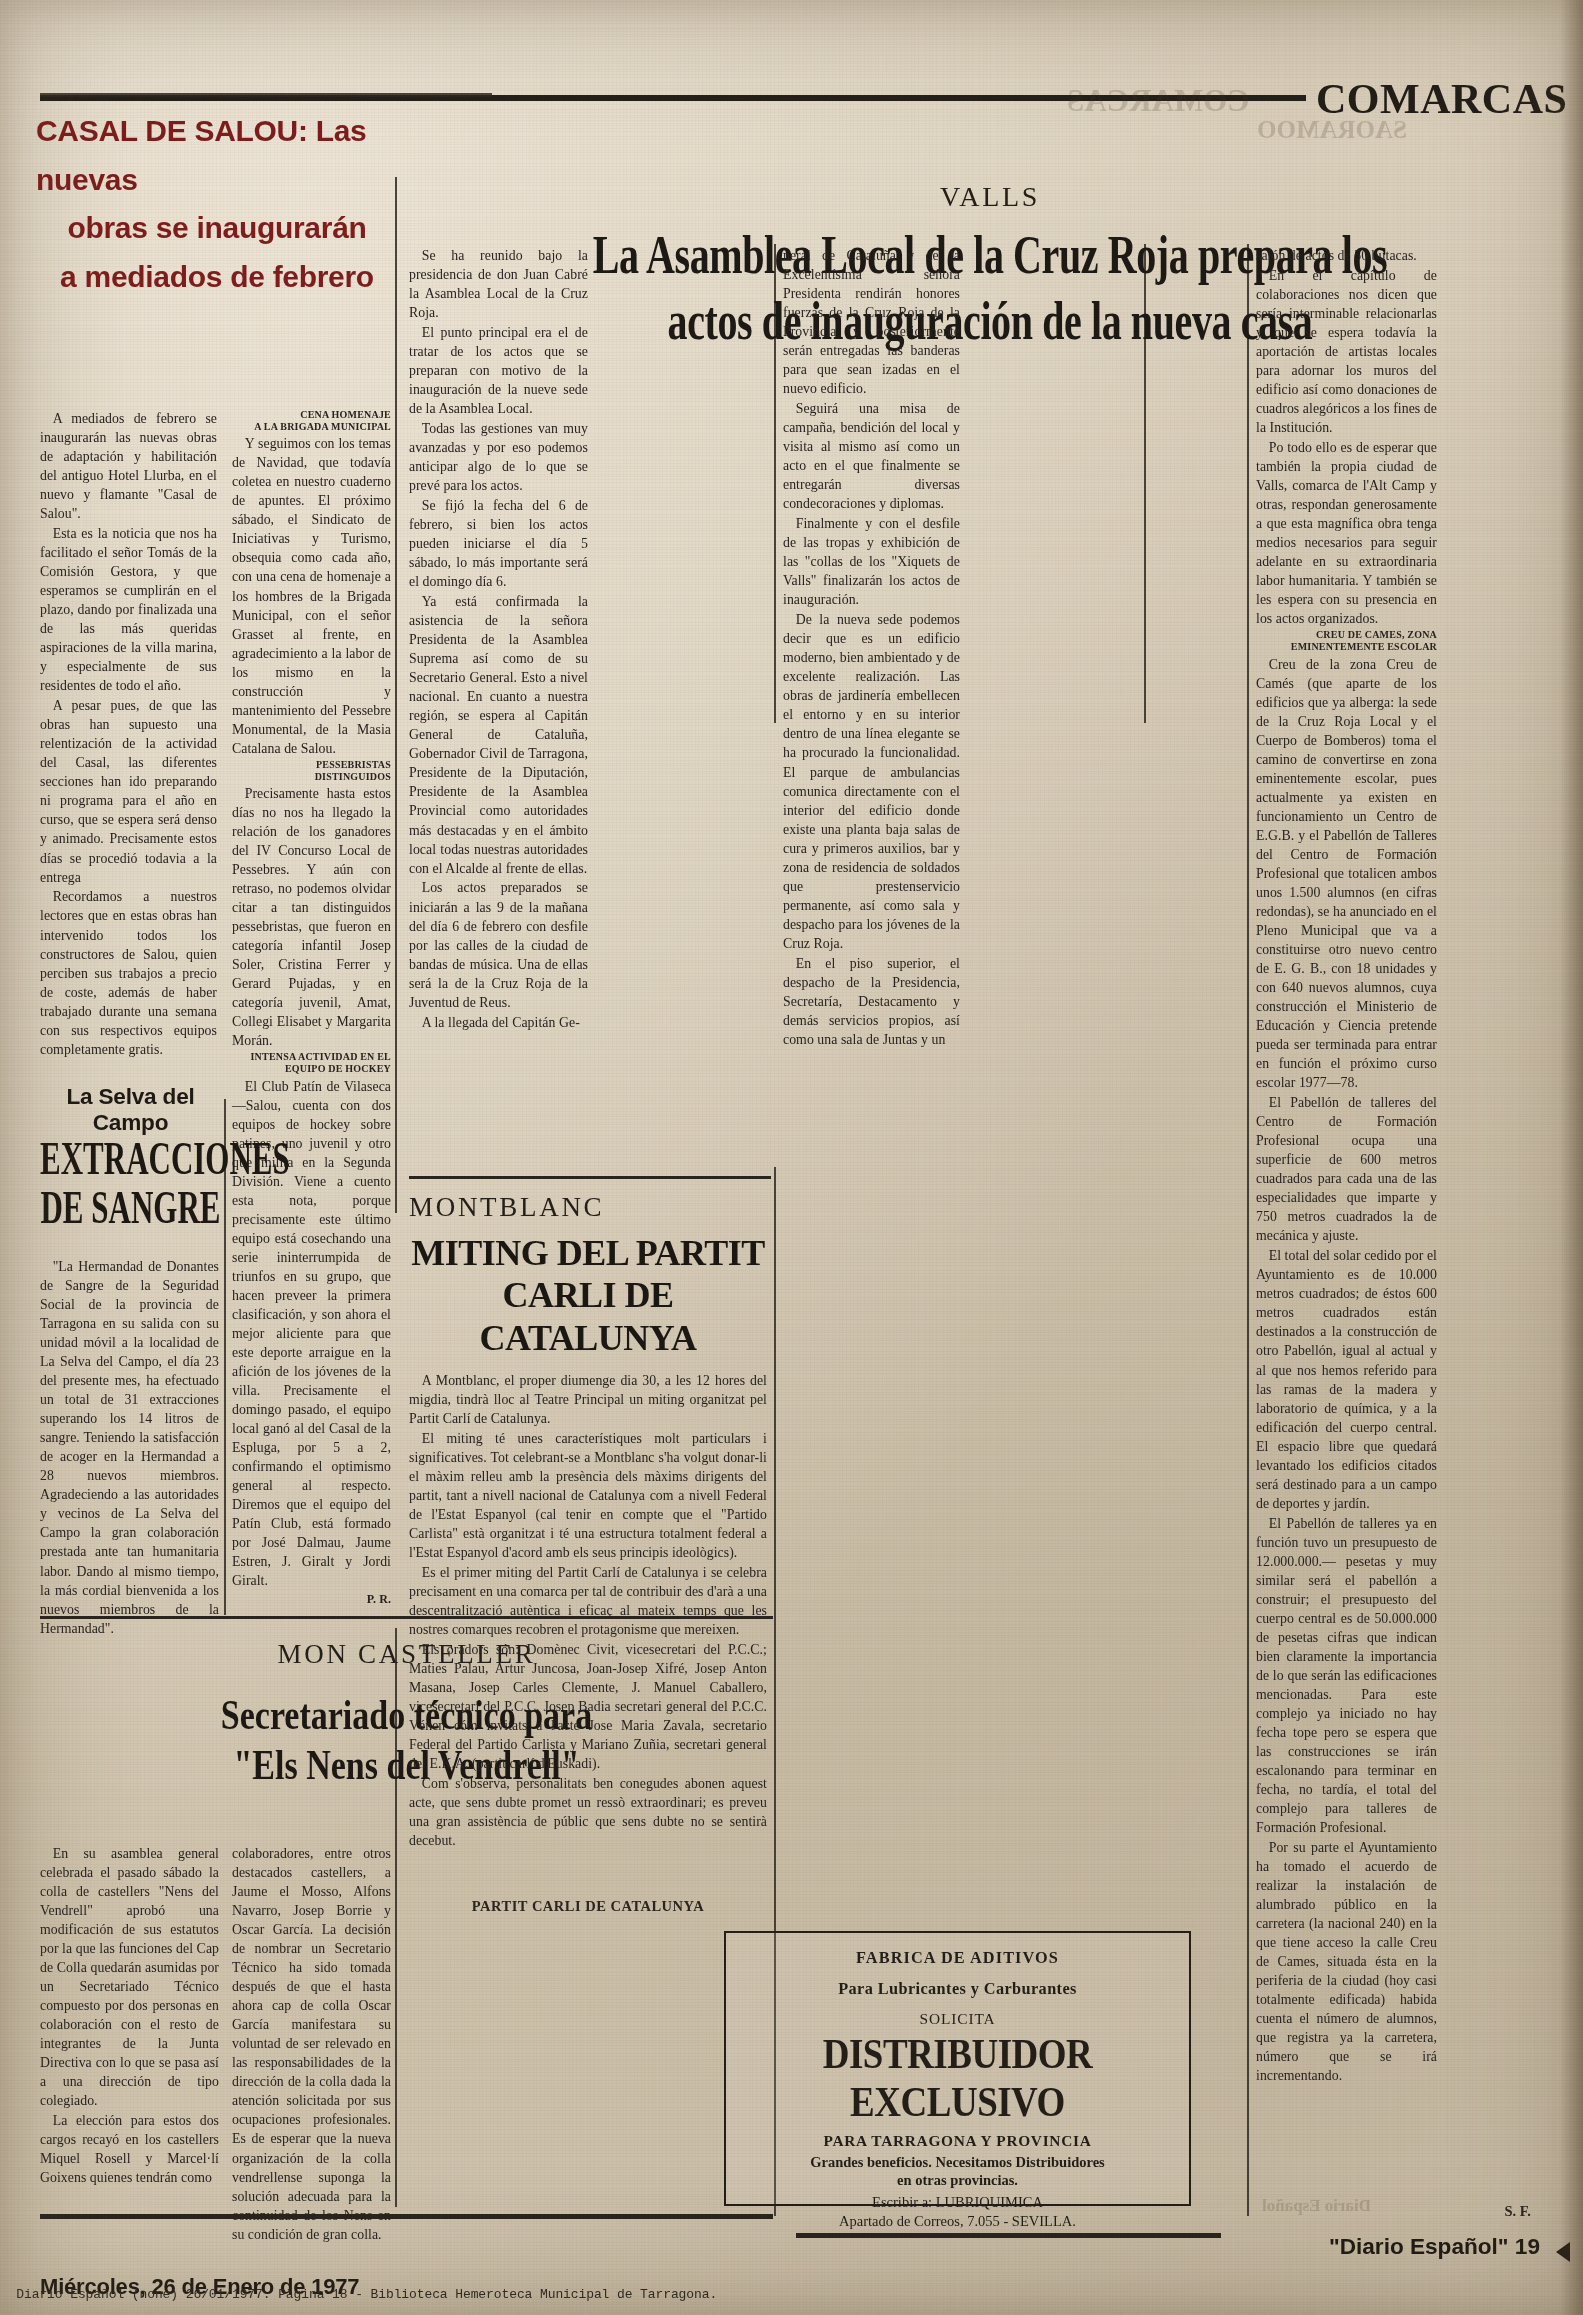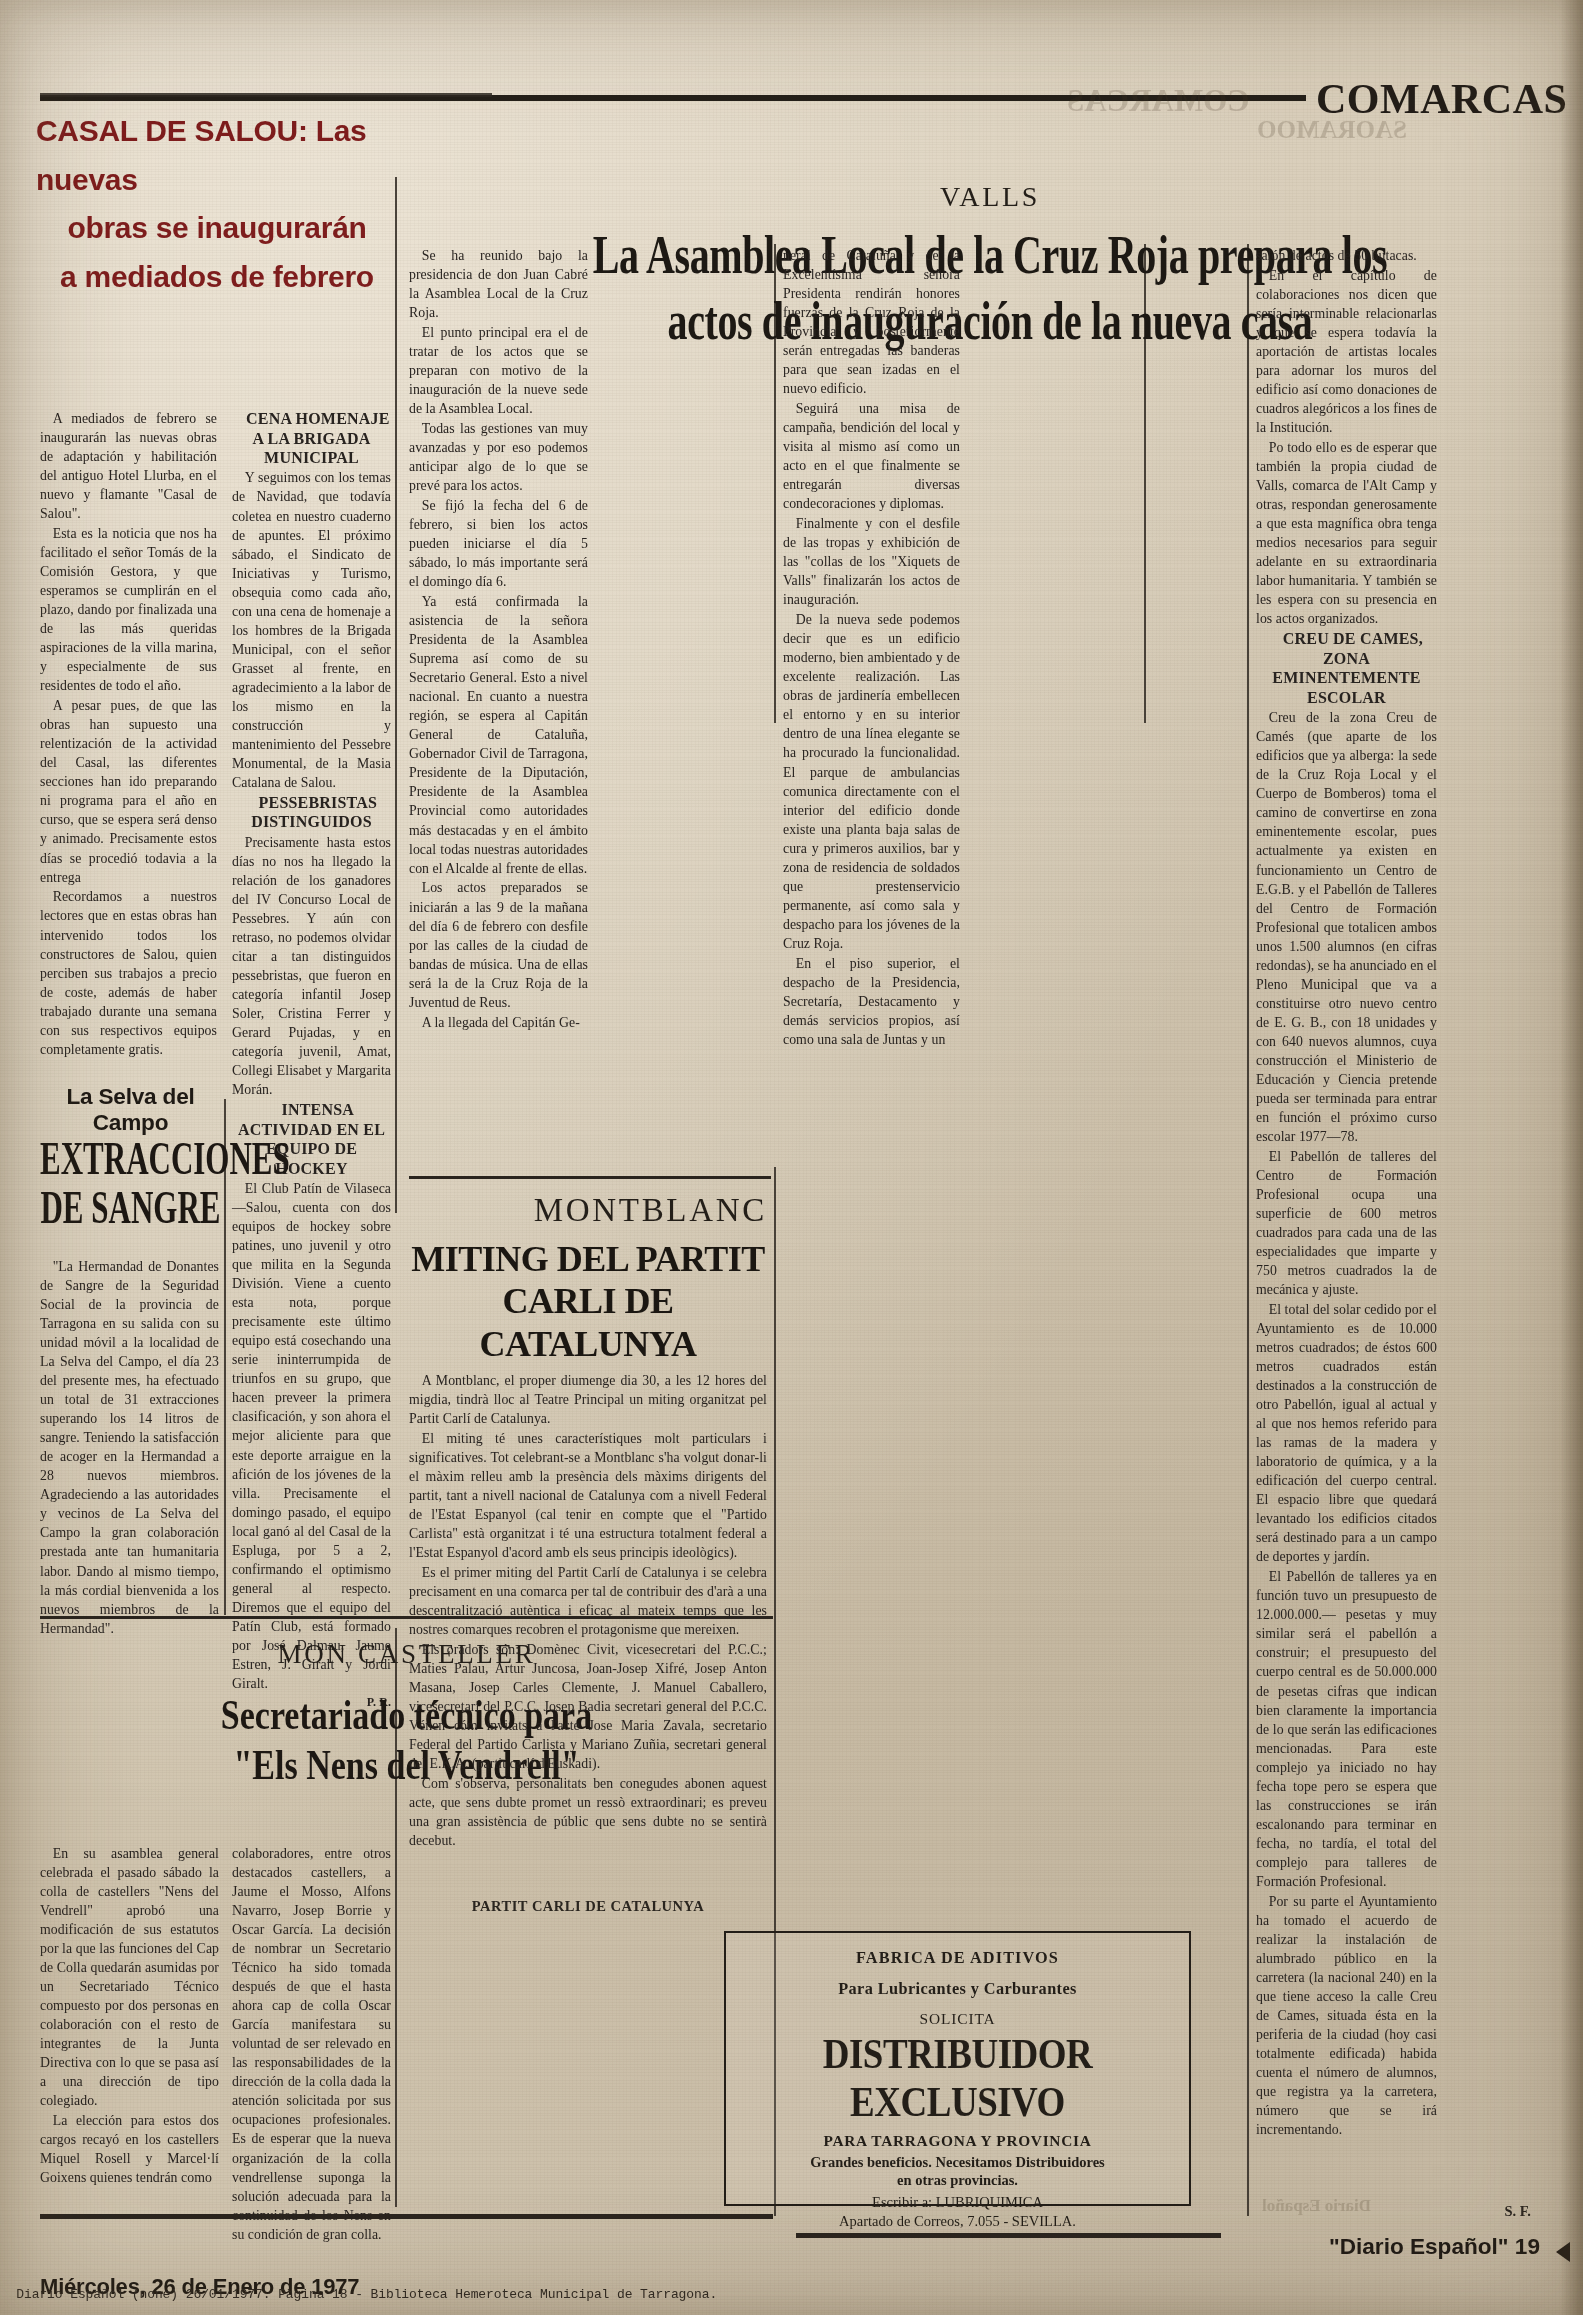--- a/index.html
+++ b/index.html
@@ -78,22 +78,22 @@
     font-family:"Liberation Serif",serif;
     font-size:13.8px;line-height:1.38;
     text-align:justify;color:#282320;
     letter-spacing:0.05px;
     -webkit-hyphens:auto;hyphens:auto;
   }
   .col p{margin:0 0 0.9px 0;text-indent:12.7px;}
   .col p.noind{text-indent:0;}
   .sub{
     font-family:"Liberation Serif",serif;font-weight:700;
-    font-size:16px;line-height:1.22;text-indent:0;
-    margin:8.1px 0 3.6px 0;text-align:center;letter-spacing:0.2px;
+    font-size:10px;line-height:1.22;text-indent:0;
+    margin:8.1px 0 3.6px 0;text-align:right;letter-spacing:0.2px;
   }
   .sig{text-align:right;font-weight:700;font-size:12px;margin-top:3.6px;text-indent:0;}
 
   
   .town{
     position:absolute;text-align:center;
     font-family:"Liberation Sans",sans-serif;font-weight:700;
     font-size:22.6px;color:#1f1a15;letter-spacing:-0.2px;
   }
   .bighead{
@@ -105,22 +105,22 @@
   .scriptish{
     position:absolute;text-align:center;
     font-family:"Liberation Serif",serif;font-weight:700;
     color:#1d1813;line-height:1.18;
     transform:scaleY(1.25);transform-origin:top center;
   }
 
   
   #mb-box{position:absolute;left:409px;top:1192px;width:358px;}
   .mb-kicker{
-    font-family:"Liberation Serif",serif;font-size:33px;
-    text-align:right;letter-spacing:2.7px;color:#241f19;
+    font-family:"Liberation Serif",serif;font-size:27px;
+    text-align:left;letter-spacing:2.7px;color:#241f19;
   }
   .mb-title{
     font-family:Liberation Serif, serif;font-weight:700;
     font-size:36px;line-height:1.18;text-align:center;color:#1b1712;
     letter-spacing:-0.5px;margin-top:9px;
   }
 
   
   #ad{
     position:absolute;left:724px;top:1931px;width:463px;height:271px;

